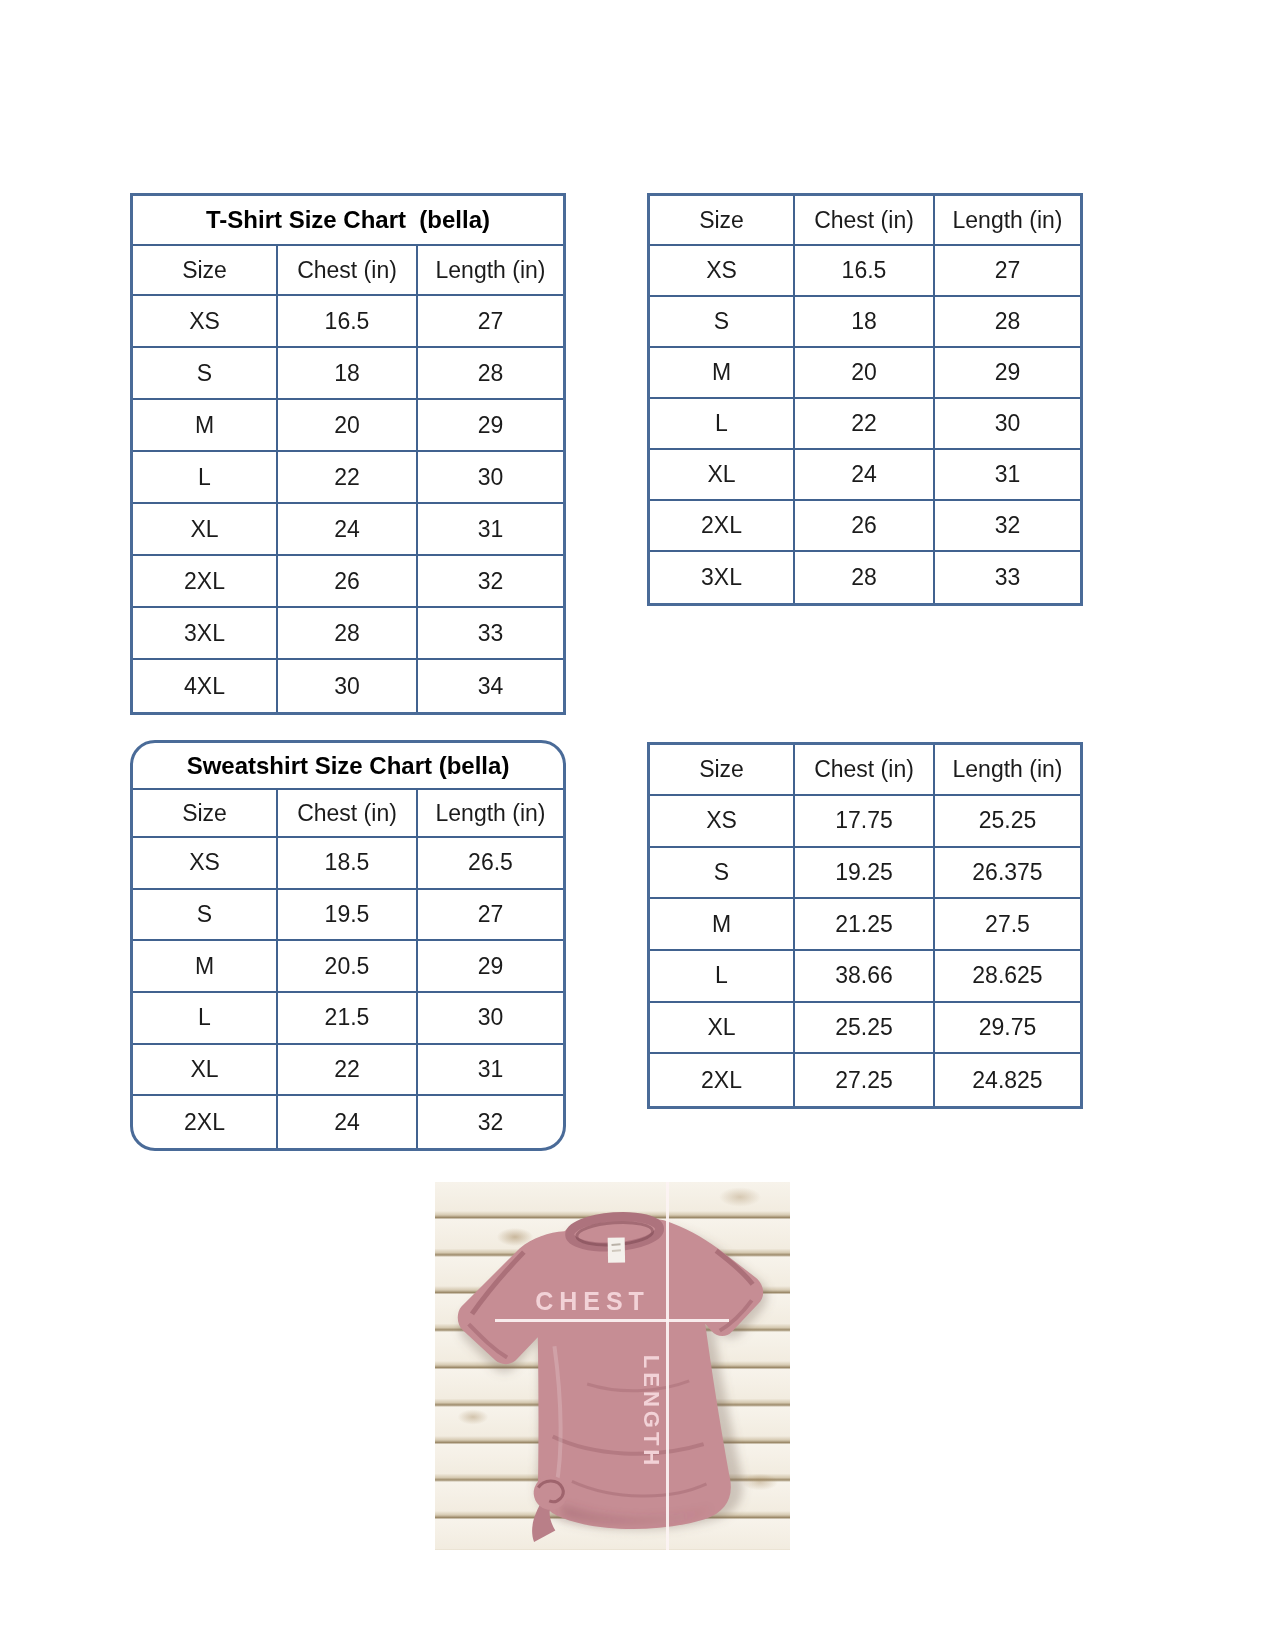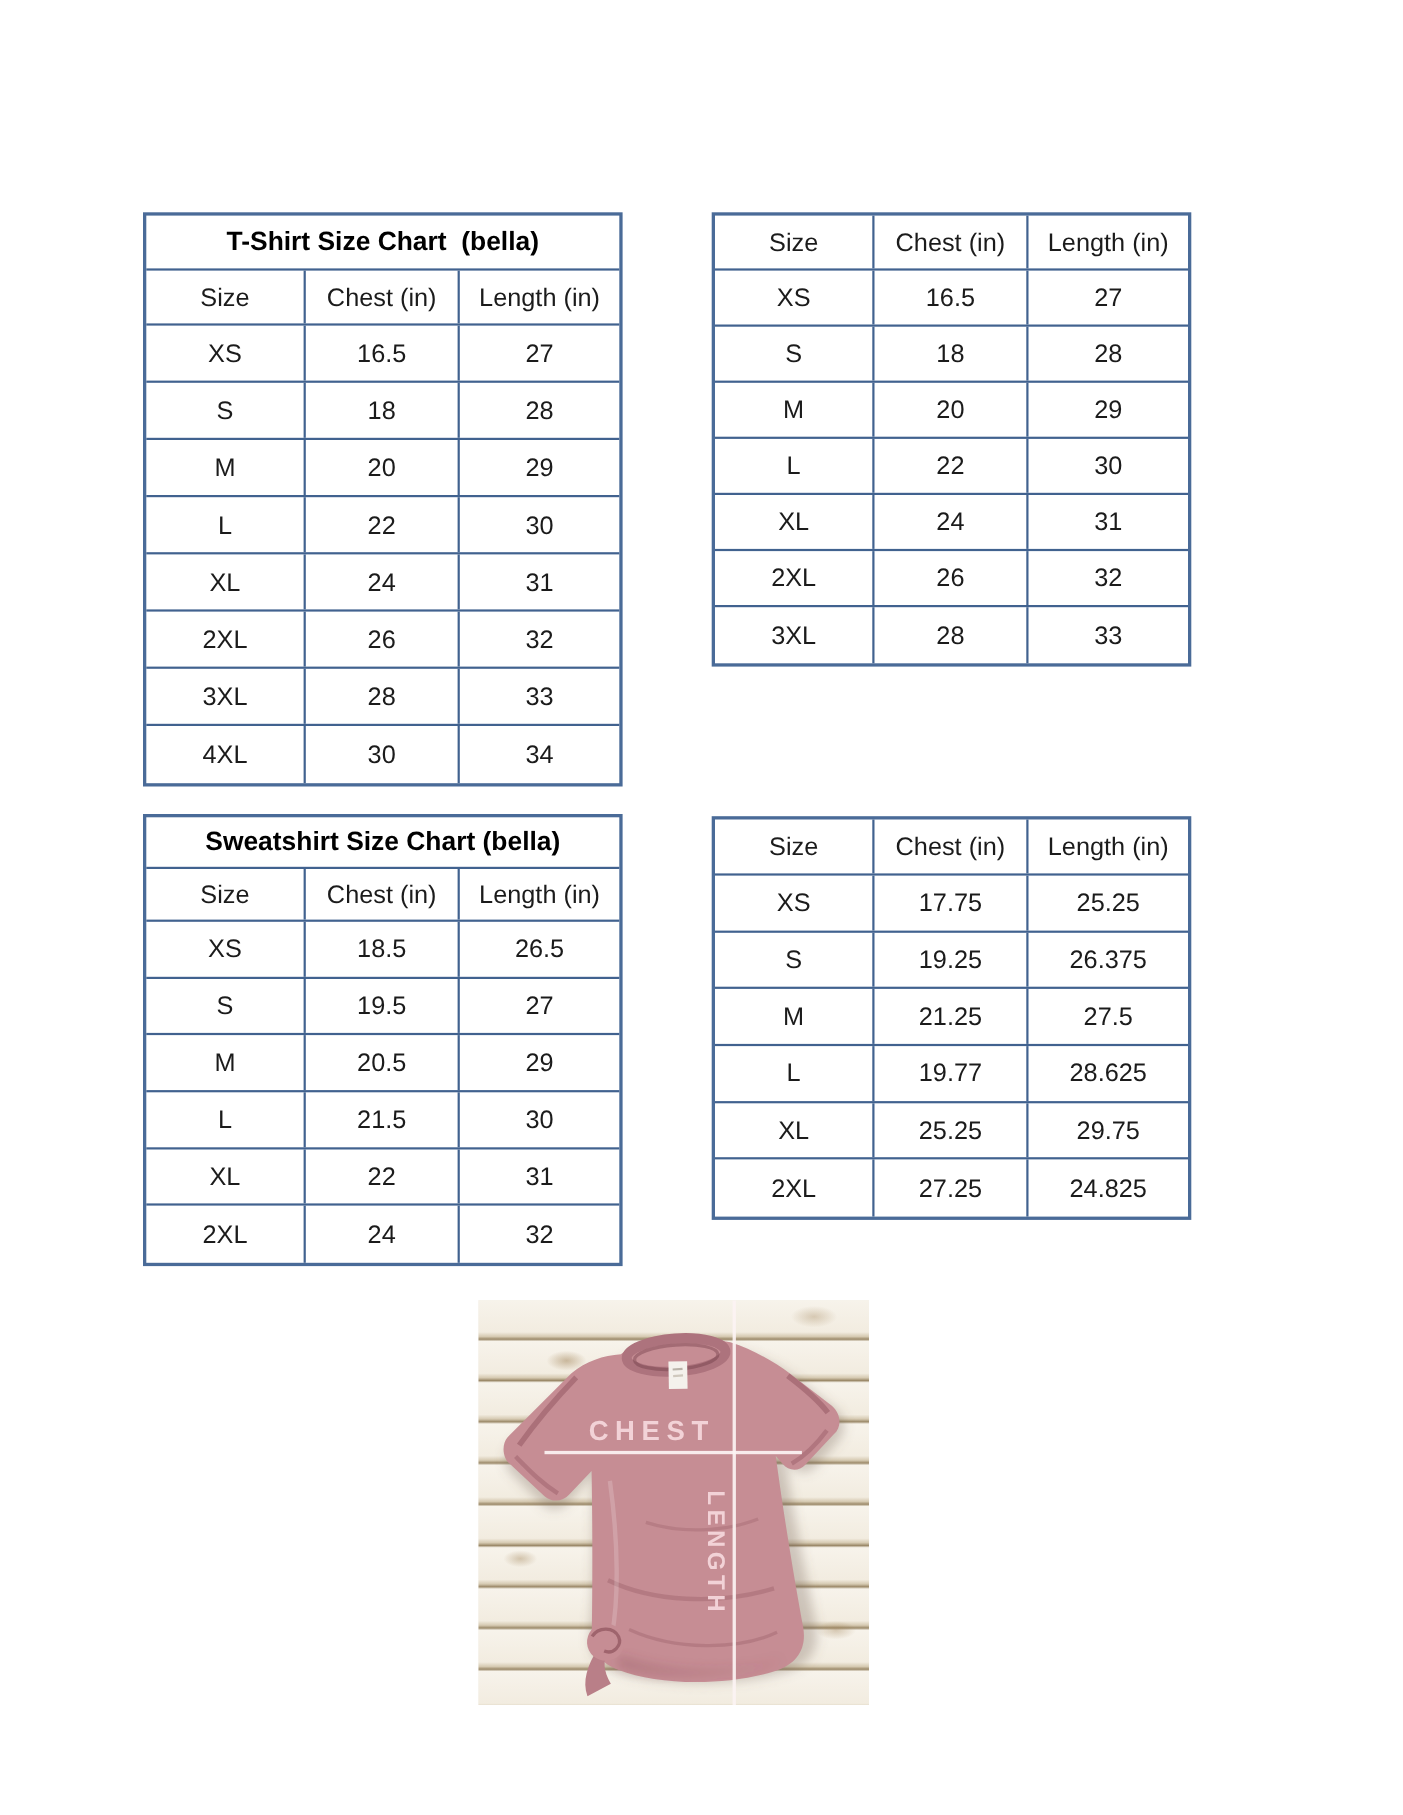--- a/index.html
+++ b/index.html
@@ -16,21 +16,21 @@
 
   
   .size-table {
     position:absolute;
     width:436px;
     border:3px solid #4a6b98;
     background:#ffffff;
   }
   .t1 { left:130px; top:193px; --title:50px; --head:50px; --row:52px; }
   .t2 { left:647px; top:193px; --title:47px; --head:50px; --row:51px; }
-  .t3 { left:130px; top:740px; --title:47px; --head:48px; --row:51.7px; }
+  .t3 { left:130px; top:740px;border-radius:25px; --title:47px; --head:48px; --row:51.7px; }
   .t4 { left:647px; top:742px; --title:50px; --head:51px; --row:51.7px; }
 
   .t-title {
     height:var(--title);
     display:flex; align-items:center; justify-content:center;
     font-size:24px; font-weight:700; color:#000;
     border-bottom:2px solid #41628f;
     white-space:pre;
   }
   .t-row { display:flex; height:var(--row); border-bottom:2px solid #41628f; }
@@ -236,21 +236,21 @@
         <div class="t-cell">19.25</div>
         <div class="t-cell">26.375</div>
       </div>
       <div class="t-row">
         <div class="t-cell">M</div>
         <div class="t-cell">21.25</div>
         <div class="t-cell">27.5</div>
       </div>
       <div class="t-row">
         <div class="t-cell">L</div>
-        <div class="t-cell">19.77</div>
+        <div class="t-cell">38.66</div>
         <div class="t-cell">28.625</div>
       </div>
       <div class="t-row">
         <div class="t-cell">XL</div>
         <div class="t-cell">25.25</div>
         <div class="t-cell">29.75</div>
       </div>
       <div class="t-row">
         <div class="t-cell">2XL</div>
         <div class="t-cell">27.25</div>

